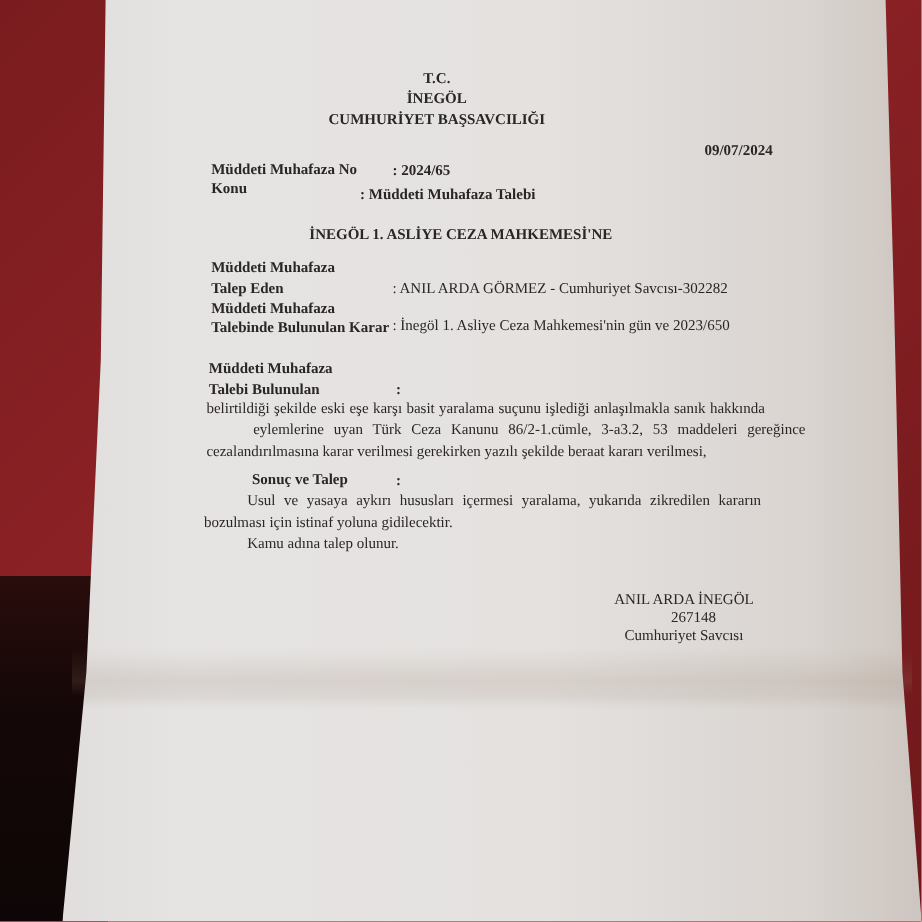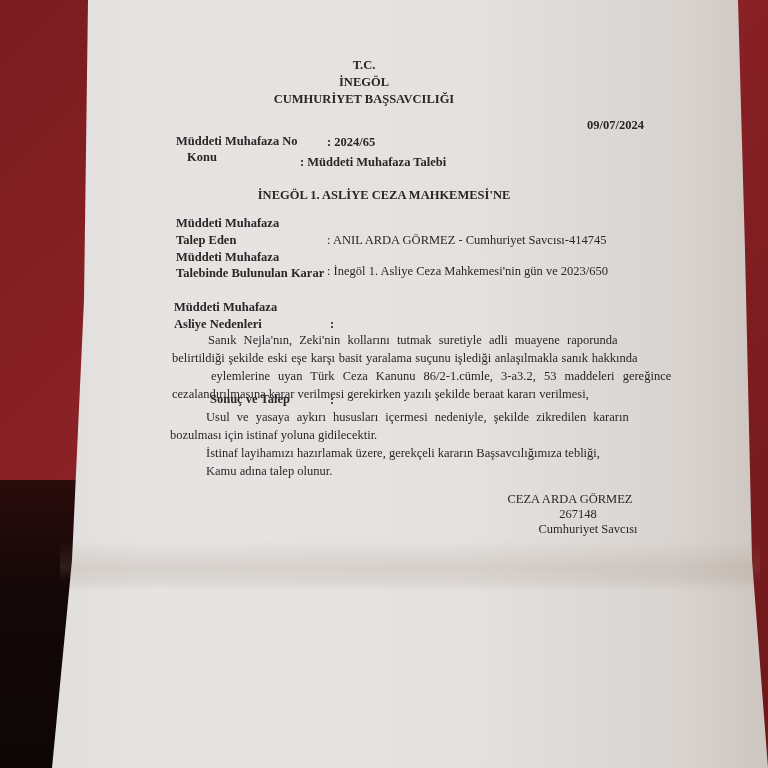--- a/index.html
+++ b/index.html
@@ -41,50 +41,48 @@
 
 <div class="doc">
   <div class="head" style="top:58px;">T.C.</div>
   <div class="head" style="top:92px;">CUMHURİYET BAŞSAVCILIĞI</div>
   <div class="head" style="top:75px;">İNEGÖL</div>
 
   <div class="t b" style="left:587px; top:118px;">09/07/2024</div>
 
   <div class="t b" style="left:176px; top:134px;">Müddeti Muhafaza No</div>
   <div class="t b" style="left:300px; top:135px;margin-left:27px;">: 2024/65</div>
-  <div class="t b" style="left:176px; top:150px;margin-left:11px;">Konu</div>
+  <div class="t b" style="left:176px; top:150px;">Konu</div>
   <div class="t b" style="left:300px; top:155px;">: Müddeti Muhafaza Talebi</div>
 
   <div class="head" style="top:188px; left:20px;">İNEGÖL 1. ASLİYE CEZA MAHKEMESİ'NE</div>
 
   <div class="t b" style="left:176px; top:216px;">Müddeti Muhafaza</div>
   <div class="t b" style="left:176px; top:233px;">Talep Eden</div>
-  <div class="t" style="left:327px; top:233px;">: ANIL ARDA GÖRMEZ - Cumhuriyet Savcısı-414745</div>
+  <div class="t" style="left:327px; top:233px;">: ANIL ARDA GÖRMEZ - Cumhuriyet Savcısı-302282</div>
 
   <div class="t b" style="left:176px; top:250px;">Müddeti Muhafaza</div>
   <div class="t b" style="left:176px; top:266px;">Talebinde Bulunulan Karar</div>
   <div class="t" style="left:327px; top:264px;">: İnegöl 1. Asliye Ceza Mahkemesi'nin  gün ve 2023/650</div>
 
   <div class="t b" style="left:174px; top:300px;">Müddeti Muhafaza</div>
-  <div class="t b" style="left:174px; top:317px;">Asliye Nedenleri</div>
+  <div class="t b" style="left:174px; top:317px;">Talebi Bulunulan</div>
   <div class="t b" style="left:330px; top:317px;">:</div>
 
   <div class="para" style="left:172px; top:331px; width:485px;">
-    <span class="line" style="padding-left:36px; word-spacing:4px;">Sanık Nejla'nın, Zeki'nin kollarını tutmak suretiyle  adli muayene raporunda</span>
     <span class="line" style="word-spacing:0.5px;">belirtildiği şekilde eski eşe karşı basit yaralama suçunu işlediği anlaşılmakla sanık hakkında</span>
     <span class="line" style="word-spacing:5px;margin-left:39px;">eylemlerine uyan Türk Ceza Kanunu 86/2-1.cümle, 3-a3.2, 53 maddeleri gereğince</span>
     <span class="line">cezalandırılmasına karar verilmesi gerekirken yazılı şekilde beraat kararı verilmesi,</span>
   </div>
 
   <div class="t b" style="left:170px; top:392px;margin-left:40px;">Sonuç ve Talep</div>
   <div class="t b" style="left:330px; top:393px;">:</div>
 
   <div class="para" style="left:170px; top:408px; width:490px;">
-    <span class="line" style="padding-left:36px; word-spacing:4px;">Usul ve yasaya aykırı hususları içermesi nedeniyle, şekilde zikredilen kararın</span>
+    <span class="line" style="padding-left:36px; word-spacing:4px;">Usul ve yasaya aykırı hususları içermesi yaralama, yukarıda zikredilen kararın</span>
     <span class="line">bozulması için istinaf yoluna gidilecektir.</span>
-    <span class="line" style="padding-left:36px;">İstinaf layihamızı hazırlamak üzere, gerekçeli kararın Başsavcılığımıza tebliği,</span>
     <span class="line" style="padding-left:36px;">Kamu adına talep olunur.</span>
   </div>
 
-  <div class="t center" style="left:490px; top:492px; width:160px;">CEZA ARDA GÖRMEZ</div>
+  <div class="t center" style="left:490px; top:492px; width:160px;">ANIL ARDA İNEGÖL</div>
   <div class="t center" style="left:498px; top:507px; width:160px;">267148</div>
-  <div class="t center" style="left:508px; top:522px; width:160px;text-align:center;">Cumhuriyet Savcısı</div>
+  <div class="t center" style="left:490px; top:522px; width:160px;text-align:center;">Cumhuriyet Savcısı</div>
 </div>
 
 </body></html>

